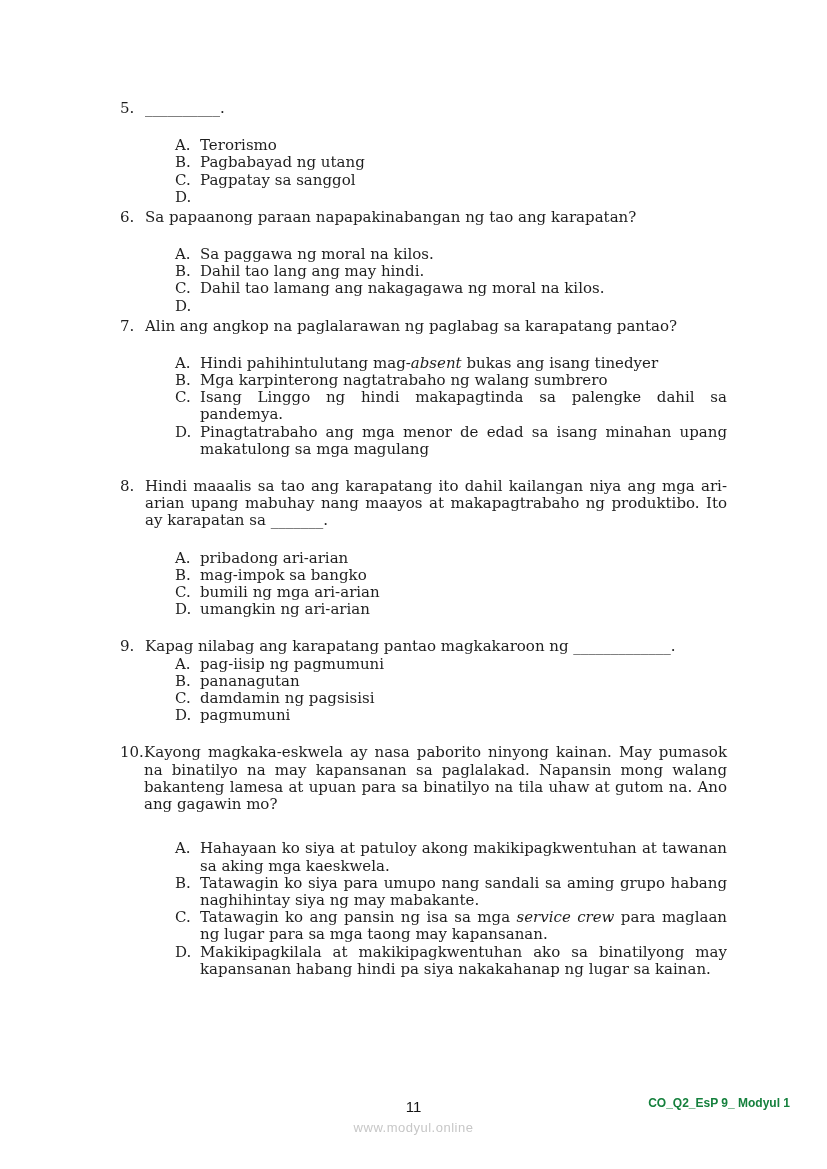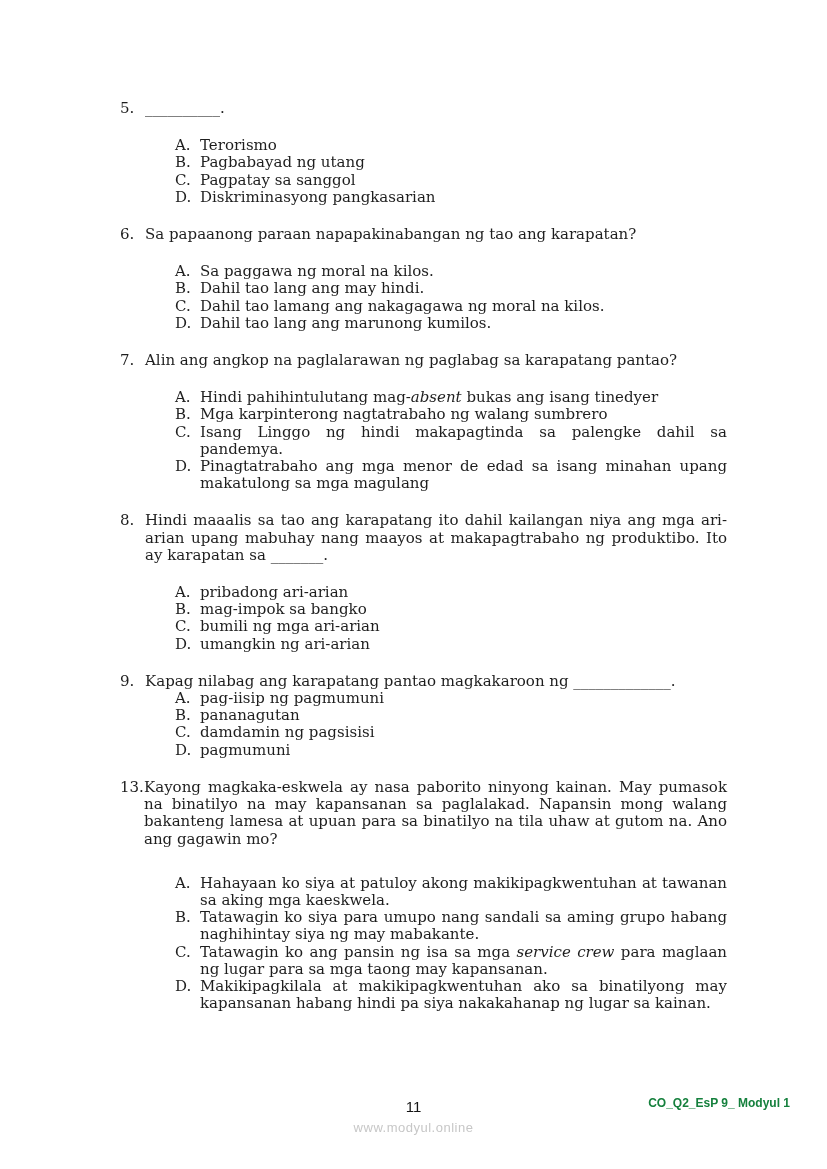--- a/index.html
+++ b/index.html
@@ -71,21 +71,20 @@
         <div class="option">
           <span class="opt-letter">B.</span>
           <span>Pagbabayad ng utang</span>
         </div>
         <div class="option">
           <span class="opt-letter">C.</span>
           <span>Pagpatay sa sanggol</span>
         </div>
         <div class="option">
           <span class="opt-letter">D.</span>
-          <span>Diskriminasyong pangkasarian</span>
         </div>
       </div>
     </div>
 
     <div class="question">
       <div class="q-head">
         <span class="q-num">6.</span>
         <div class="q-text">Sa papaanong paraan napapakinabangan ng tao ang karapatan?</div>
       </div>
       <div class="options">
@@ -96,21 +95,20 @@
         <div class="option">
           <span class="opt-letter">B.</span>
           <span>Dahil tao lang ang may hindi.</span>
         </div>
         <div class="option">
           <span class="opt-letter">C.</span>
           <span>Dahil tao lamang ang nakagagawa ng moral na kilos.</span>
         </div>
         <div class="option">
           <span class="opt-letter">D.</span>
-          <span>Dahil tao lang ang marunong kumilos.</span>
         </div>
       </div>
     </div>
 
     <div class="question">
       <div class="q-head">
         <span class="q-num">7.</span>
         <div class="q-text">Alin ang angkop na paglalarawan ng paglabag sa karapatang pantao?</div>
       </div>
       <div class="options">
@@ -177,21 +175,21 @@
         </div>
         <div class="option">
           <span class="opt-letter">D.</span>
           <span>pagmumuni</span>
         </div>
       </div>
     </div>
 
     <div class="question">
       <div class="q-head tight-num">
-        <span class="q-num">13.</span>
+        <span class="q-num">10.</span>
         <div class="q-text">Kayong magkaka-eskwela ay nasa paborito ninyong kainan. May pumasok na binatilyo na may kapansanan sa paglalakad. Napansin mong walang bakanteng lamesa at upuan para sa binatilyo na tila uhaw at gutom na. Ano ang gagawin mo?</div>
       </div>
       <div class="options wide">
         <div class="option">
           <span class="opt-letter">A.</span>
           <span>Hahayaan ko siya at patuloy akong makikipagkwentuhan at tawanan sa aking mga kaeskwela.</span>
         </div>
         <div class="option">
           <span class="opt-letter">B.</span>
           <span>Tatawagin ko siya para umupo nang sandali sa aming grupo habang naghihintay siya ng may mabakante.</span>

